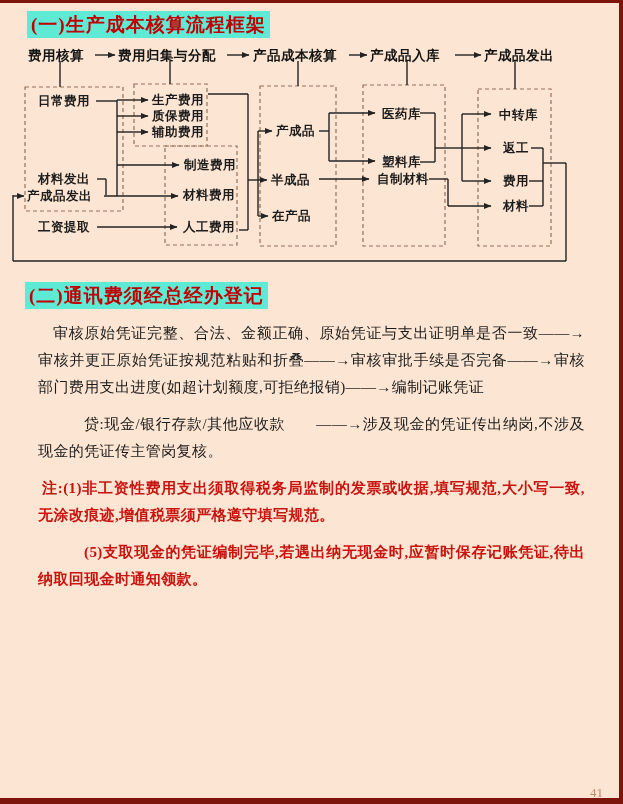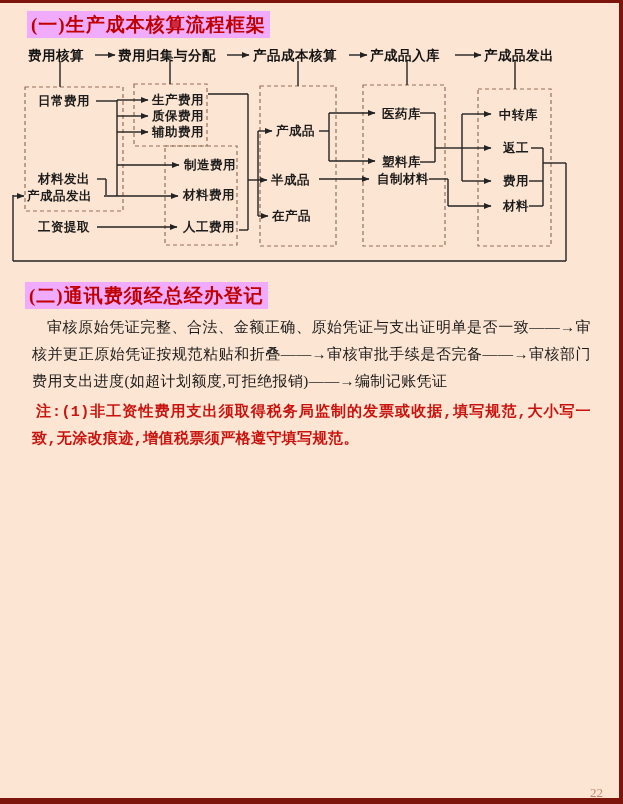--- a/index.html
+++ b/index.html
@@ -3,42 +3,42 @@
 <meta charset="utf-8">
 <style>
   html,body{margin:0;padding:0;background:#888;}
   .page{
     position:relative;width:623px;height:804px;box-sizing:border-box;
     background:#fce5d2;overflow:hidden;
     border-top:3px solid #7e150c;border-right:4px solid #7e150c;border-bottom:6px solid #7e150c;
     font-family:"Liberation Serif",serif;
   }
   .headline{
-    position:absolute;display:inline-block;background:#f0abfc;color:#c00000;
+    position:absolute;display:inline-block;background:#5eead4;color:#c00000;
     font-weight:bold;font-size:19px;line-height:25px;padding:1px 4px;letter-spacing:1px;
     white-space:nowrap;
   }
   #title1{left:27px;top:8px;}
   #title2{left:25px;top:279px;}
   svg.flow{position:absolute;left:0;top:0;}
   svg text{font-family:"Liberation Serif",serif;}
   .hdr{font-size:13.5px;font-weight:700;fill:#141414;letter-spacing:0.5px;}
   .node{font-size:12.5px;font-weight:600;fill:#1c1c1c;letter-spacing:0.5px;}
   .box{fill:none;stroke:#93705b;stroke-width:1.2;stroke-dasharray:4 3;}
   .ln{stroke:#232323;stroke-width:1.4;fill:none;}
   .bodytext{
     position:absolute;left:28px;width:567px;top:307px;
     font-size:15px;line-height:27px;text-align:justify;color:#1b1b1b;letter-spacing:0.4px;
   }
-  .bodytext p{margin:4px;}
+  .bodytext p{margin:10px;}
   .red{color:#c9130e;font-weight:600;}
   .ind-a{text-indent:15px;}
   .ind-b{text-indent:19px;}
   .ind-c{text-indent:46px;}
-  .ind-d{text-indent:4px;font-family:Liberation Mono, monospace;}
+  .ind-d{text-indent:4px;}
   .pagenum{position:absolute;right:16px;top:782px;color:#bd8874;font-size:13px;}
 </style>
 </head>
 <body>
 
 <div class="page">
 
   <svg class="flow" width="623" height="272" viewBox="0 0 623 272">
     <defs>
       <marker id="ah" markerWidth="9" markerHeight="8" refX="7" refY="3" orient="auto" markerUnits="userSpaceOnUse">
@@ -143,17 +143,19 @@
       <text class="node" x="503" y="182">费用</text>
       <text class="node" x="503" y="207">材料</text>
     </g>
   </svg>
 
   <div class="headline" id="title1">(一)生产成本核算流程框架</div>
   <div class="headline" id="title2">(二)通讯费须经总经办登记</div>
 
   <div class="bodytext">
     <p class="ind-a">审核原始凭证完整、合法、金额正确、原始凭证与支出证明单是否一致——→审核并更正原始凭证按规范粘贴和折叠——→审核审批手续是否完备——→审核部门费用支出进度(如超计划额度,可拒绝报销)——→编制记账凭证</p>
+    <p class="ind-c">贷:现金/银行存款/其他应收款　　——→涉及现金的凭证传出纳岗,不涉及现金的凭证传主管岗复核。</p>
     <p class="red ind-d">注:(1)非工资性费用支出须取得税务局监制的发票或收据,填写规范,大小写一致,无涂改痕迹,增值税票须严格遵守填写规范。</p>
+    <p class="red ind-c">(5)支取现金的凭证编制完毕,若遇出纳无现金时,应暂时保存记账凭证,待出纳取回现金时通知领款。</p>
   </div>
 
-  <div class="pagenum">22</div>
+  <div class="pagenum">41</div>
 </div>
 
 </body></html>

